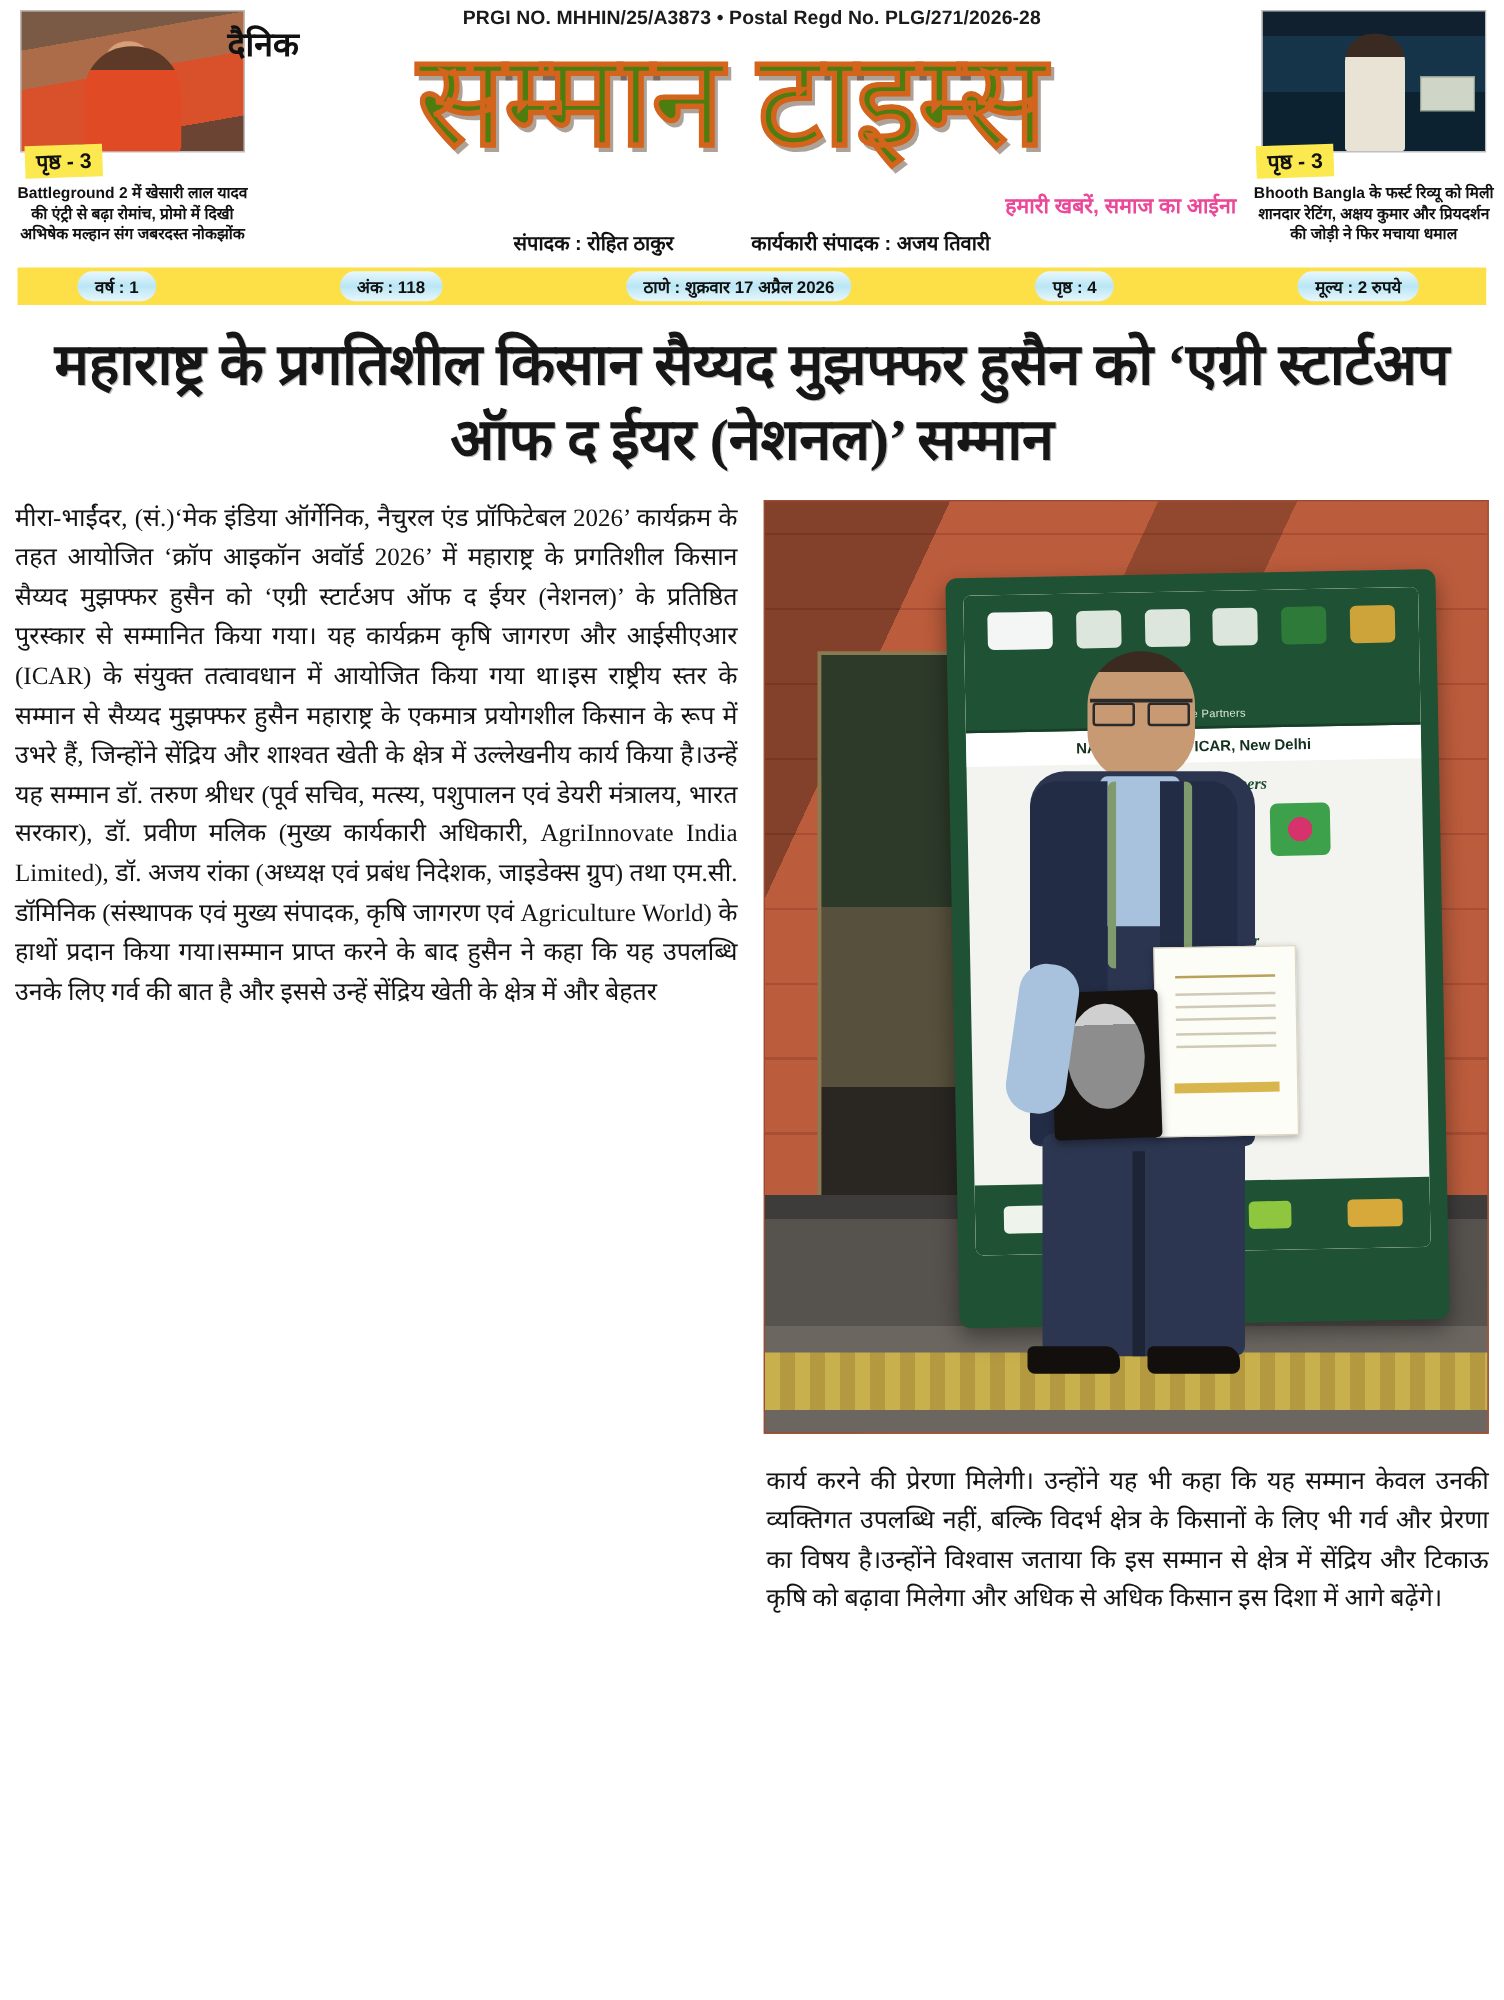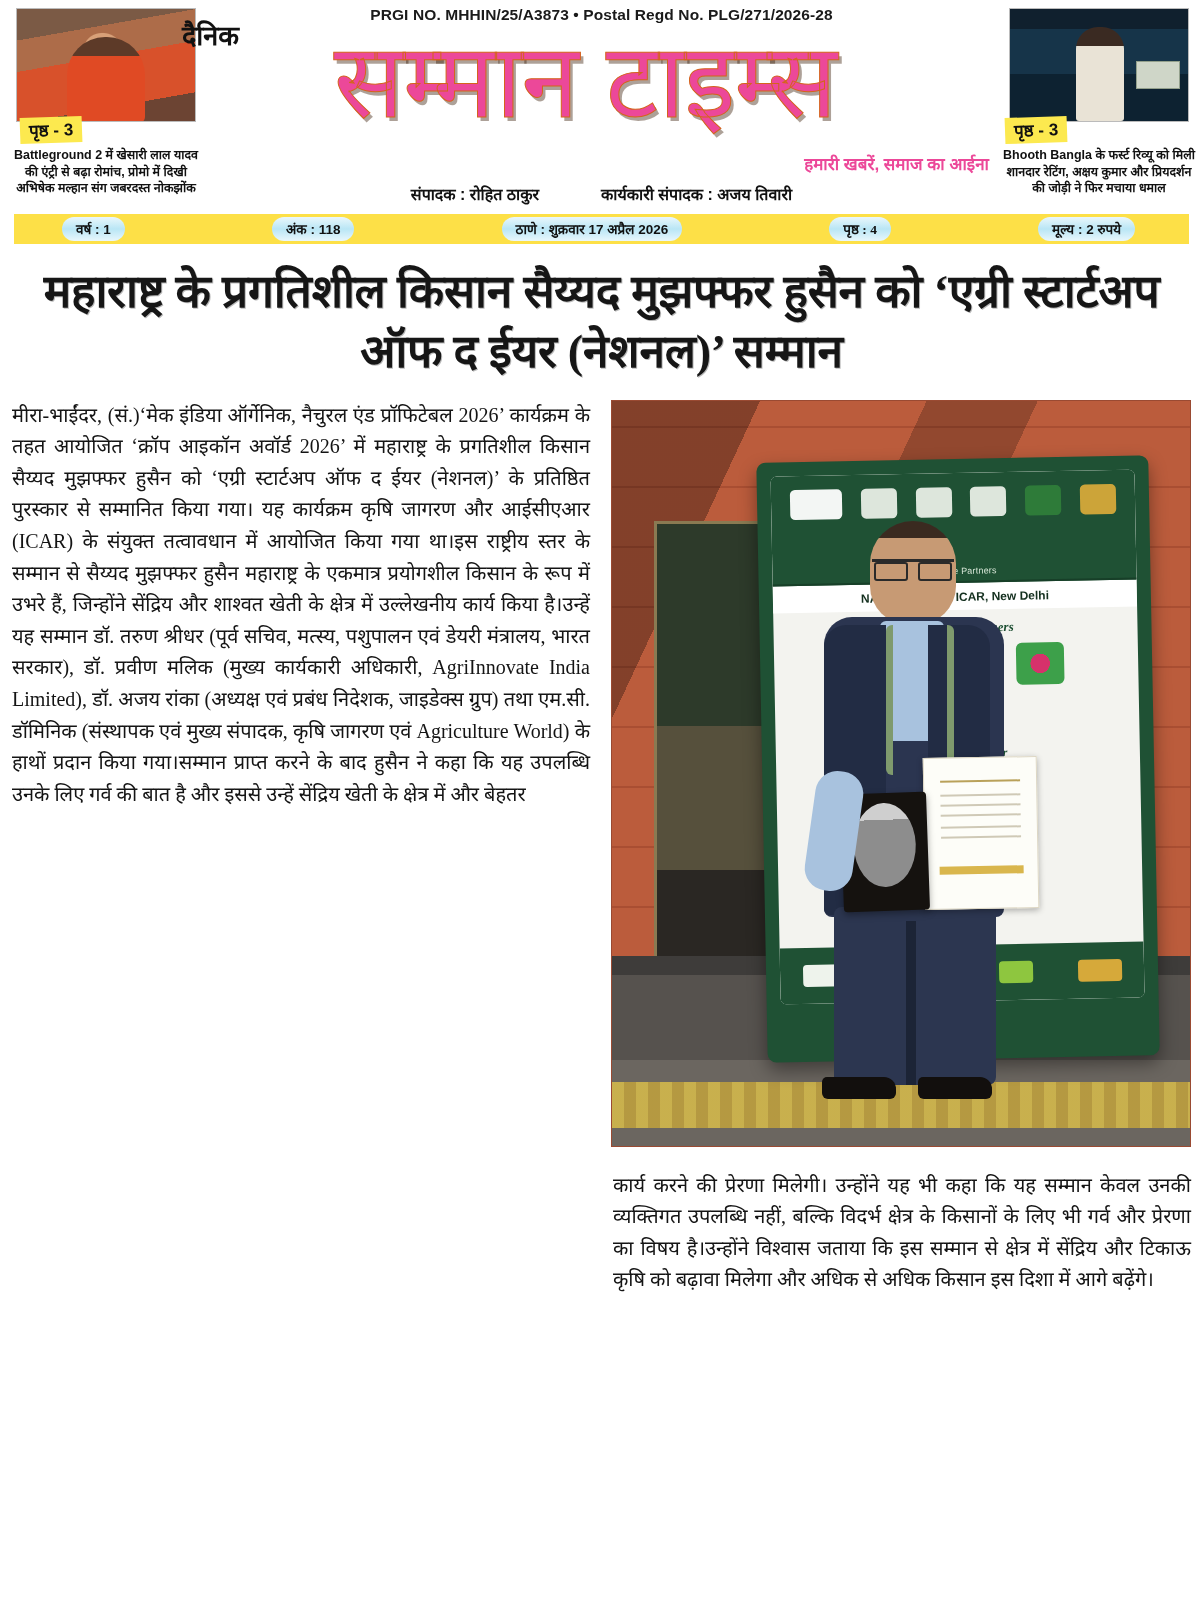--- a/index.html
+++ b/index.html
@@ -18,22 +18,22 @@
     font-weight:bold;font-size:15.5px;letter-spacing:.1px;color:#1a1a1a;
   }
   .dainik{
     position:absolute;left:182px;top:16px;
     font-family:"Liberation Sans","DejaVu Sans",sans-serif;
     font-weight:bold;font-size:27px;color:#111;
   }
   .logo-wrap{position:absolute;left:150px;top:26px;width:870px;text-align:center;}
   .logo{
     font-family:"Liberation Sans","DejaVu Sans",sans-serif;
-    font-weight:normal;font-size:104px;line-height:1.06;
-    color:#ec4899;letter-spacing:-1px;white-space:nowrap;
+    font-weight:bold;font-size:104px;line-height:1.06;
+    color:#4d7c0f;letter-spacing:-1px;white-space:nowrap;
     text-shadow:3px 4px 0 rgba(60,30,10,.42);
     -webkit-text-stroke:1px #d4641c;
   }
   .tagline{
     position:absolute;right:214px;top:152px;
     font-family:"Liberation Sans","DejaVu Sans",sans-serif;
     font-weight:bold;font-size:17px;color:#ec4899;
   }
   .editors{position:absolute;left:0;right:0;top:183px;text-align:center;}
   .editors span{
@@ -93,21 +93,21 @@
     background:#fde047;display:flex;align-items:center;
   }
   .infobar .chip{
     background:linear-gradient(180deg,#eaf7fc 0%,#b9e6f5 50%,#e9f7fc 100%);
     border-radius:13px;height:24px;display:flex;align-items:center;justify-content:center;
     font-family:"Liberation Sans","DejaVu Sans",sans-serif;
     font-weight:bold;font-size:13.5px;color:#111;padding:0 14px;white-space:nowrap;
   }
   .infobar .sp{flex:1;}
   .chip.c1{margin-left:48px;}
-  .chip.c4{margin-right:0;font-family:Liberation Serif, serif;}
+  .chip.c4{margin-right:0;}
   .chip.c5{margin-right:54px;}
 
   
   .headline{
     margin:18px 16px 18px;text-align:center;
     font-family:"Liberation Serif","DejaVu Serif",serif;
     font-weight:bold;font-size:46px;line-height:1.30;color:#161616;
     letter-spacing:-0.2px;
     text-shadow:1px 1px 0 rgba(0,0,0,.28);
   }

